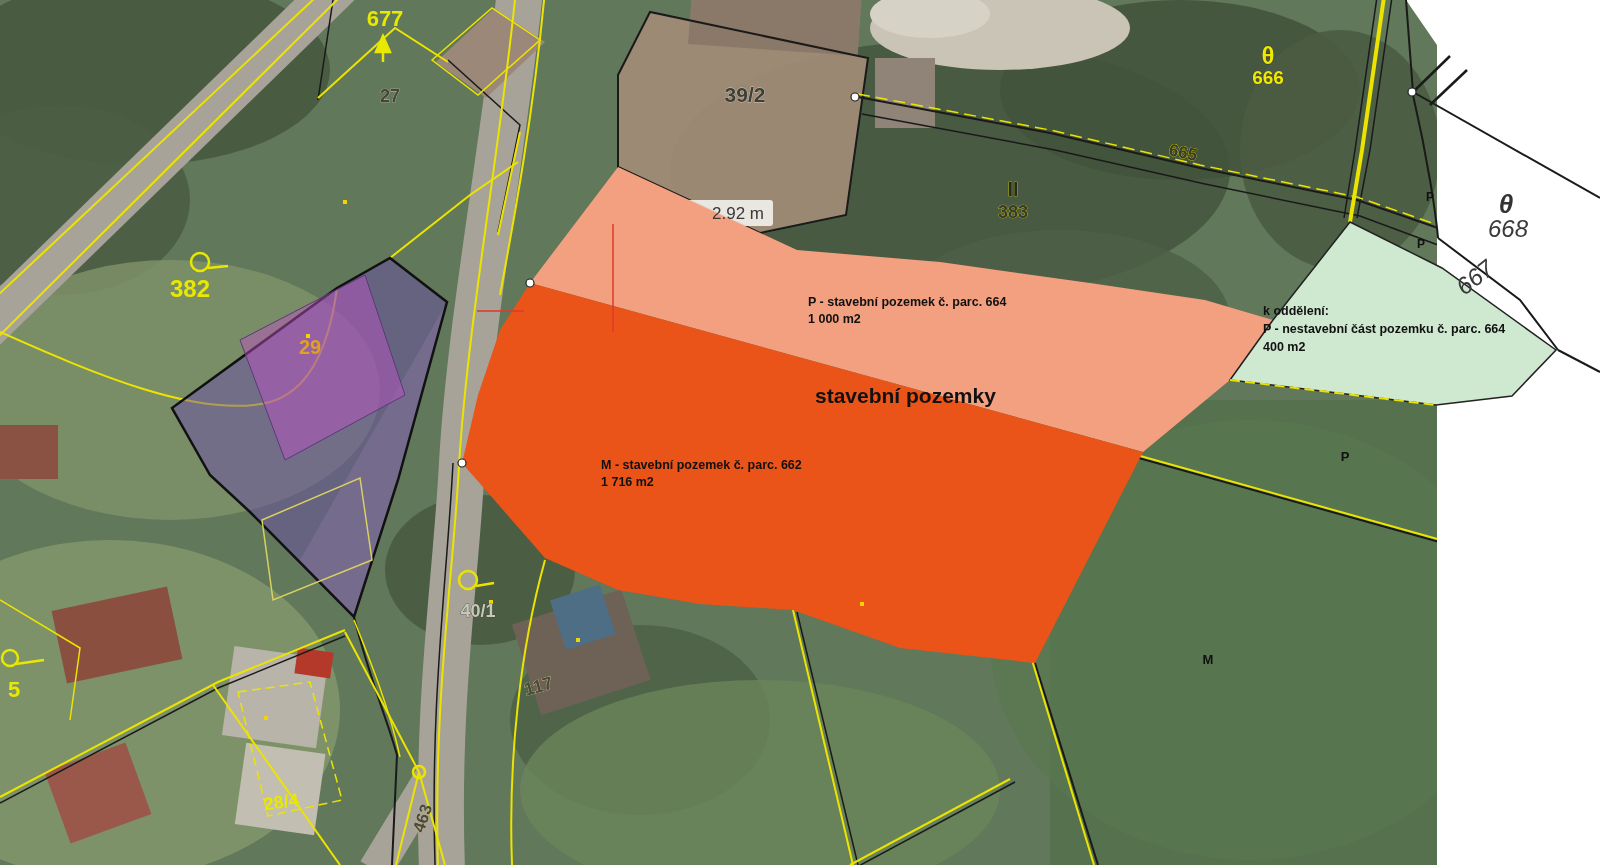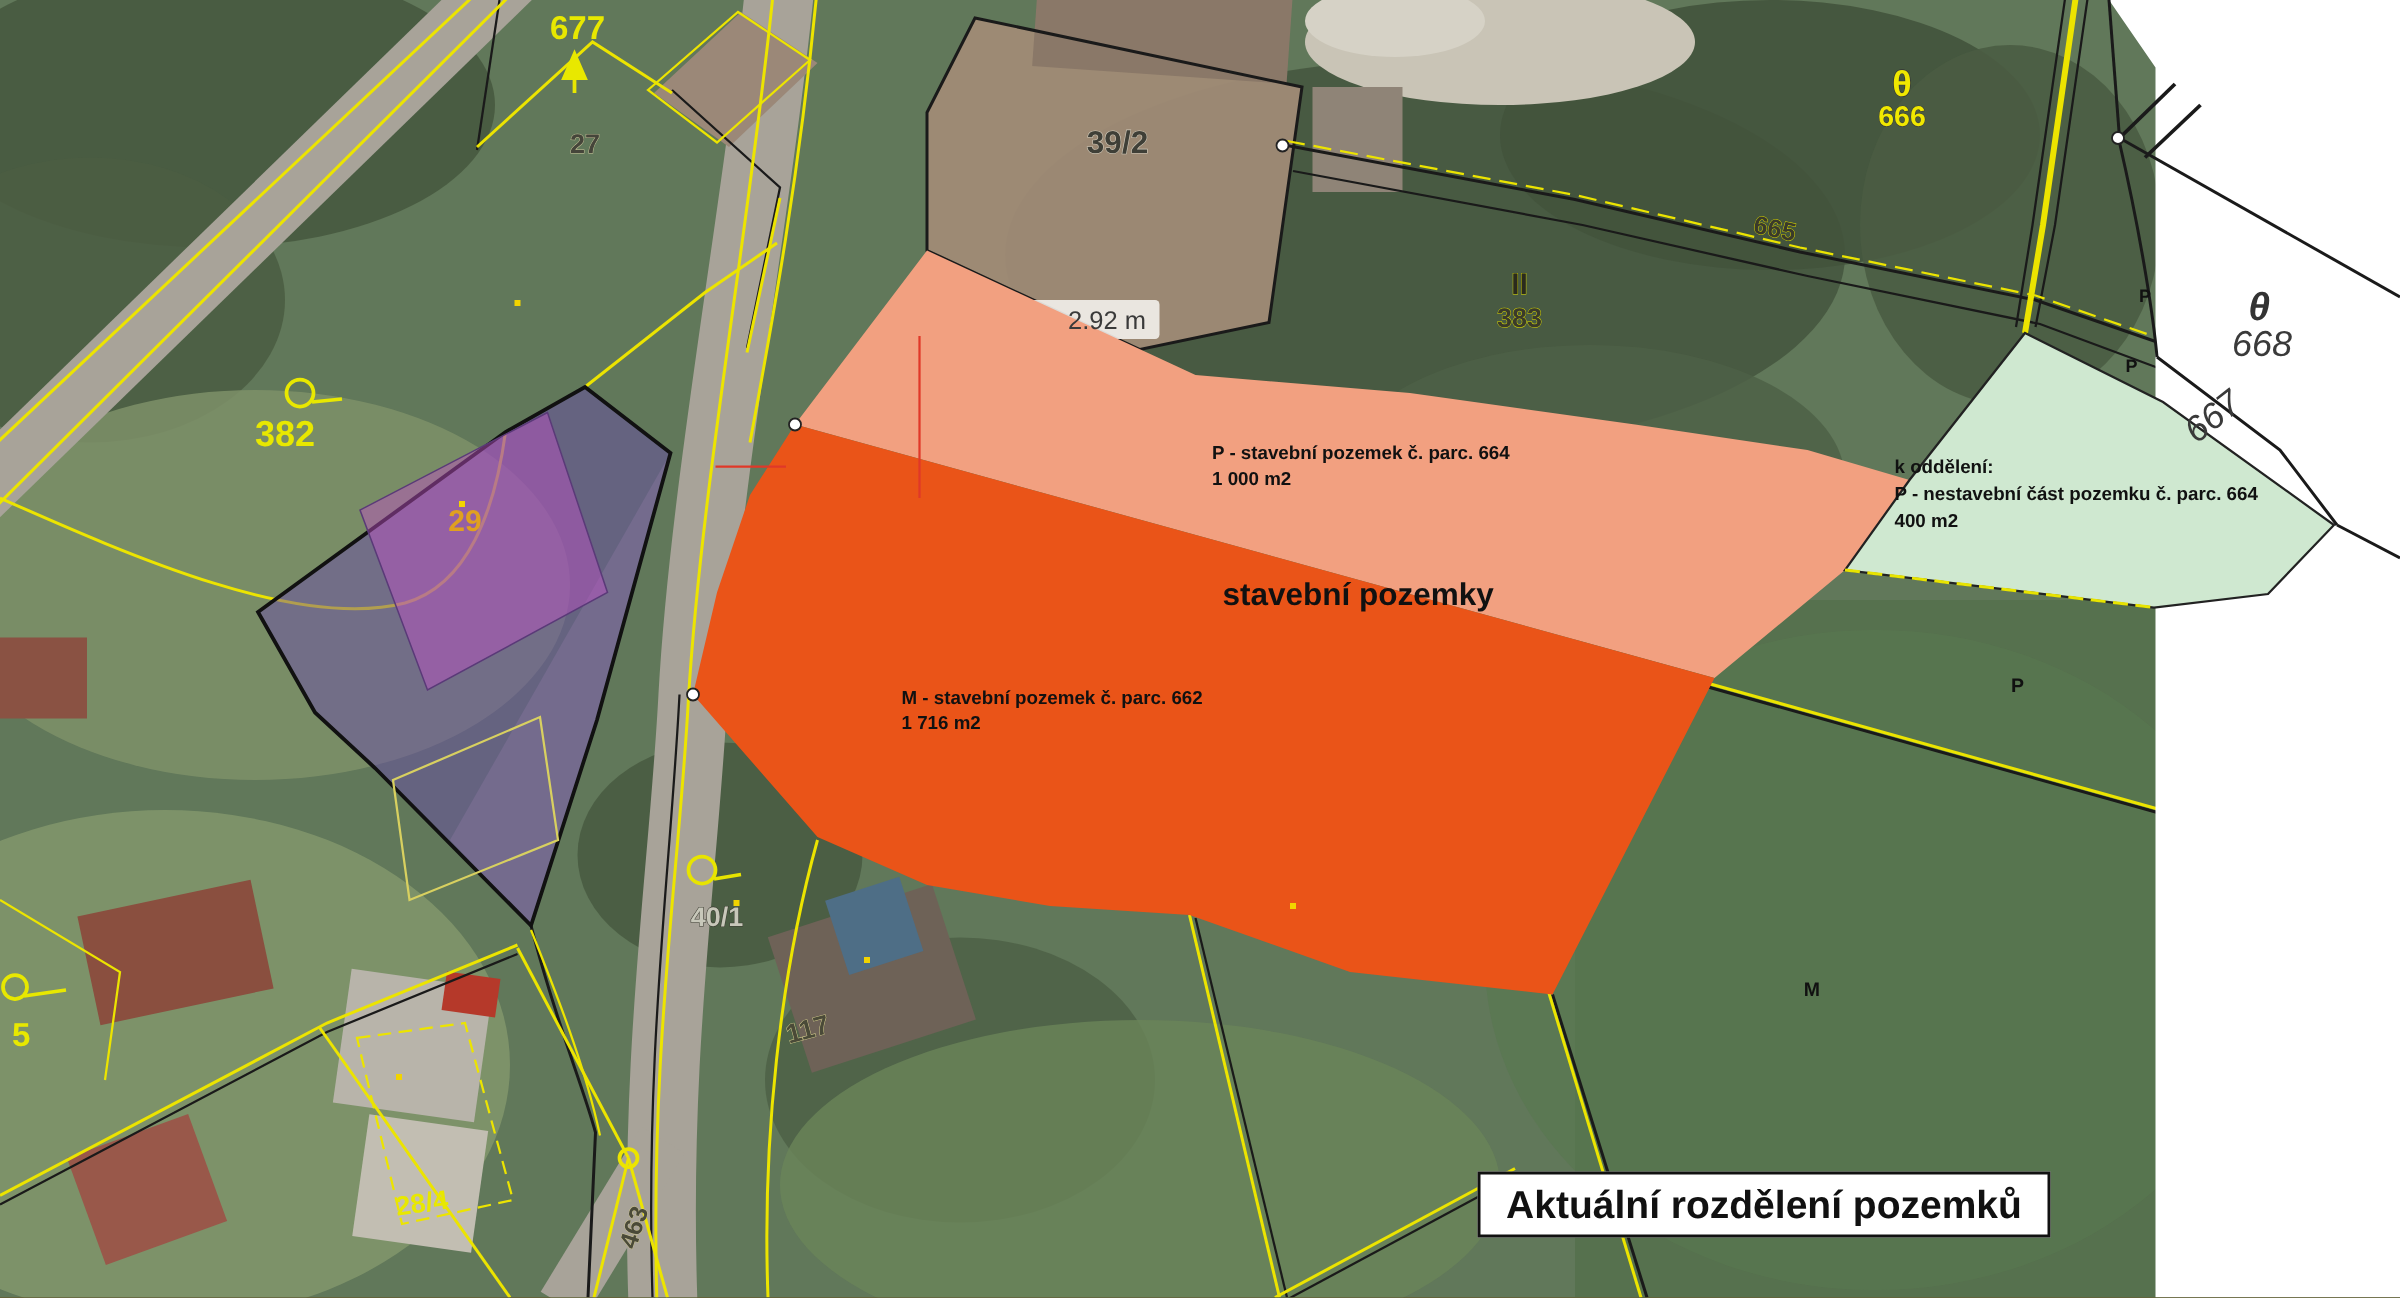--- a/index.html
+++ b/index.html
@@ -1,17 +1,17 @@
 <!DOCTYPE html>
 <html><head>
 <meta charset="utf-8">
 <style>
   html,body{margin:0;padding:0;background:#222;}
   .stage{position:relative;width:1600px;height:865px;overflow:hidden;
-         font-family:"Liberation Sans",sans-serif;background:#fde047;}
+         font-family:"Liberation Sans",sans-serif;background:#86efac;}
   .stage svg{position:absolute;left:0;top:0;}
   svg text{font-family:"Liberation Sans",sans-serif;}
   .cad-serif{font-family:"DejaVu Serif",serif;font-style:italic;}
   .logo{position:absolute;left:10px;top:62px;font-weight:bold;font-size:58px;
         letter-spacing:-1px;white-space:nowrap;line-height:1;}
   .logo .re,.logo .max{color:#e11b22;}
   .logo .slash{color:#1c3f94;font-style:italic;font-size:64px;font-weight:bold;
         display:inline-block;transform:translateY(2px);margin:0 -2px;}
   .title-box{position:absolute;left:985px;top:781px;width:378px;height:40px;
         background:#ffffff;border:2px solid #111;display:flex;align-items:center;
@@ -200,16 +200,13 @@
     <text x="815" y="403" font-size="21">stavební pozemky</text>
     <text x="601" y="469" font-size="12.5">M - stavební pozemek č. parc. 662</text>
     <text x="601" y="486" font-size="12.5">1 716 m2</text>
     <text x="1263" y="315" font-size="12.5">k oddělení:</text>
     <text x="1263" y="333" font-size="12.5">P - nestavební část pozemku č. parc. 664</text>
     <text x="1263" y="351" font-size="12.5">400 m2</text>
   </g>
 </svg>
 
 
-<div class="title-box">
-  <span>Aktuální rozdělení pozemků</span>
 </div>
-</div>
 
 </body></html>

